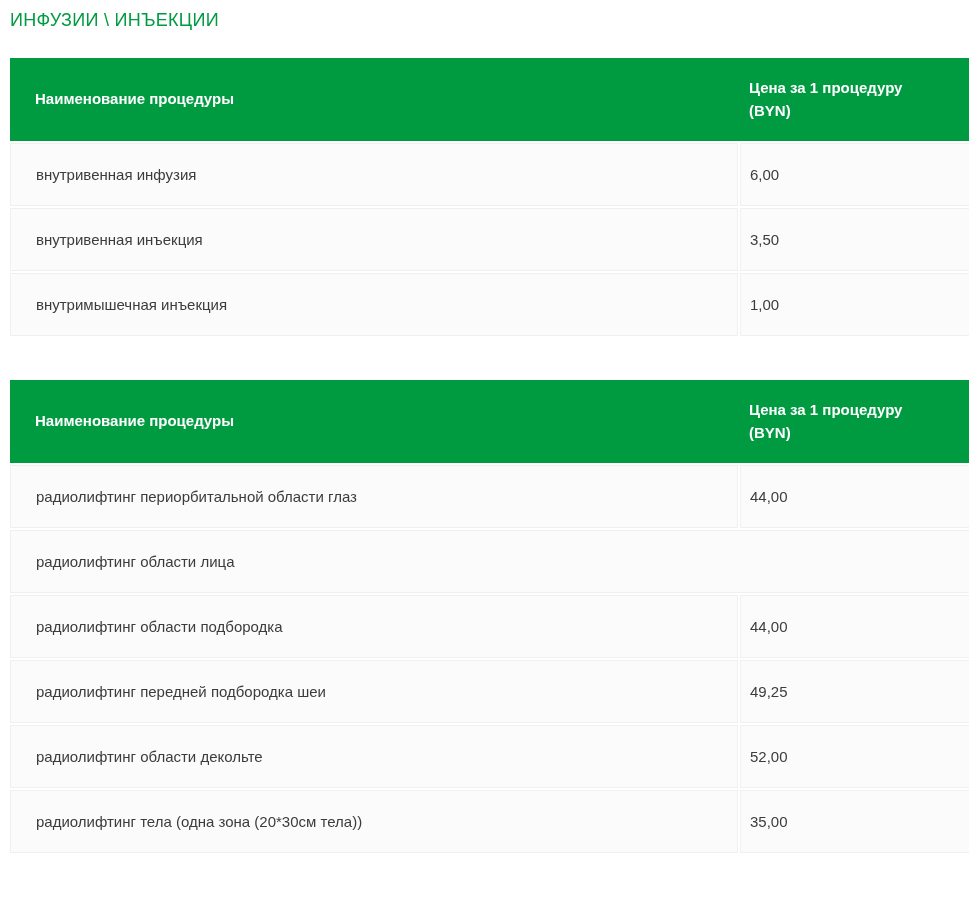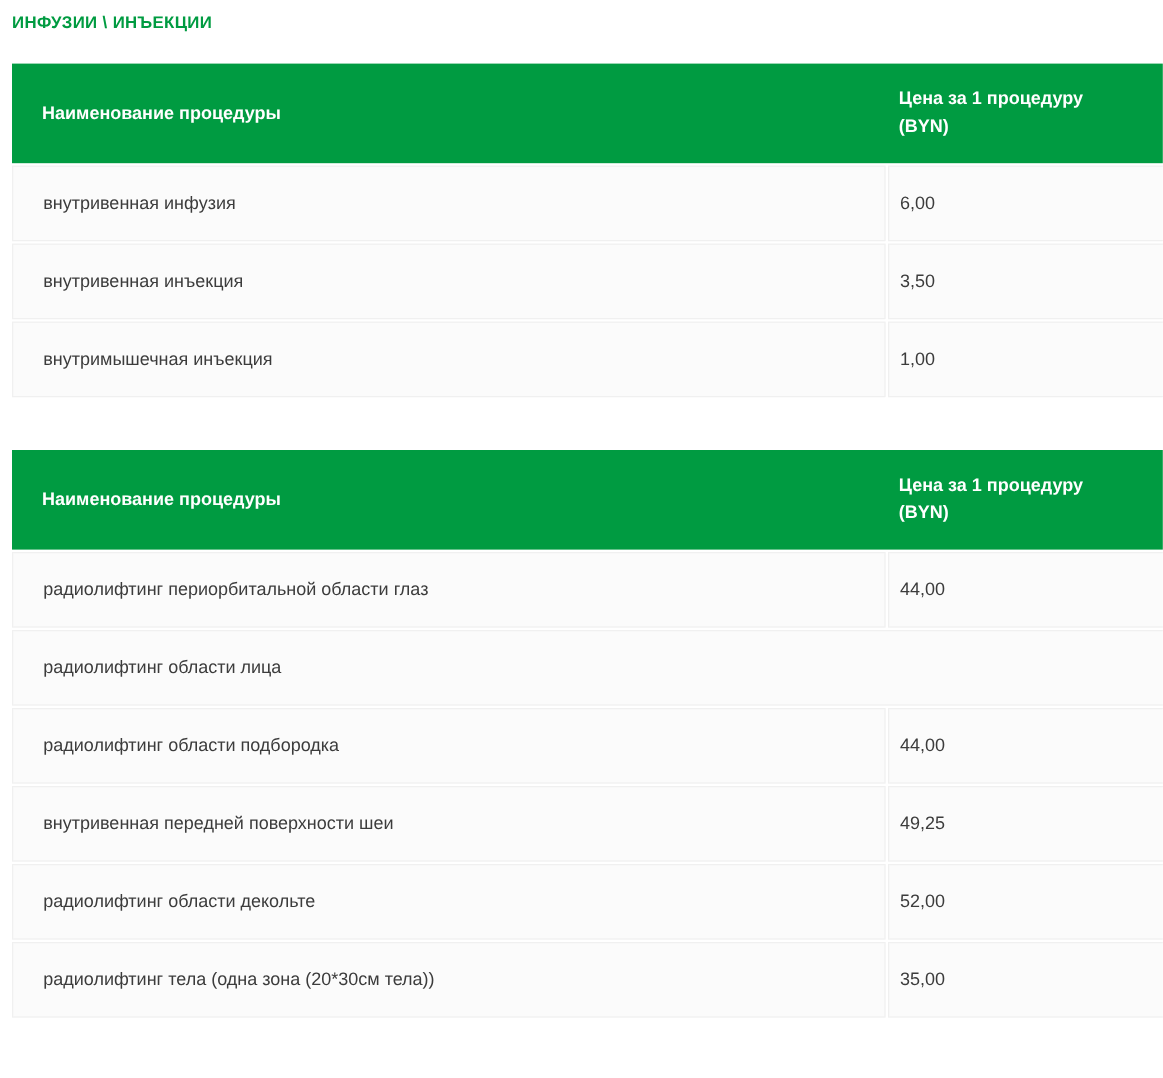--- a/index.html
+++ b/index.html
@@ -12,22 +12,22 @@
     width: 969px;
     height: 898px;
     overflow: hidden;
   }
   .content {
     padding: 10px 0 0 10px;
   }
   h2.section-title {
     margin: 0;
     padding: 0;
-    font-size: 14px;
-    font-weight: bold;
+    font-size: 18px;
+    font-weight: normal;
     letter-spacing: 0.3px;
     color: #009b41;
     line-height: 1.2;
   }
   .price-table {
     width: 963px;
     margin-top: 26px;
   }
   .section + .section {
     margin-top: 44px;
@@ -124,21 +124,21 @@
           <div class="cell col-price">44,00</div>
         </div>
         <div class="trow">
           <div class="cell col-name">радиолифтинг области лица</div>
         </div>
         <div class="trow">
           <div class="cell col-name">радиолифтинг области подбородка</div>
           <div class="cell col-price">44,00</div>
         </div>
         <div class="trow">
-          <div class="cell col-name">внутривенная передней поверхности шеи</div>
+          <div class="cell col-name">радиолифтинг передней подбородка шеи</div>
           <div class="cell col-price">49,25</div>
         </div>
         <div class="trow">
           <div class="cell col-name">радиолифтинг области декольте</div>
           <div class="cell col-price">52,00</div>
         </div>
         <div class="trow">
           <div class="cell col-name">радиолифтинг тела (одна зона (20*30см тела))</div>
           <div class="cell col-price">35,00</div>
         </div>

